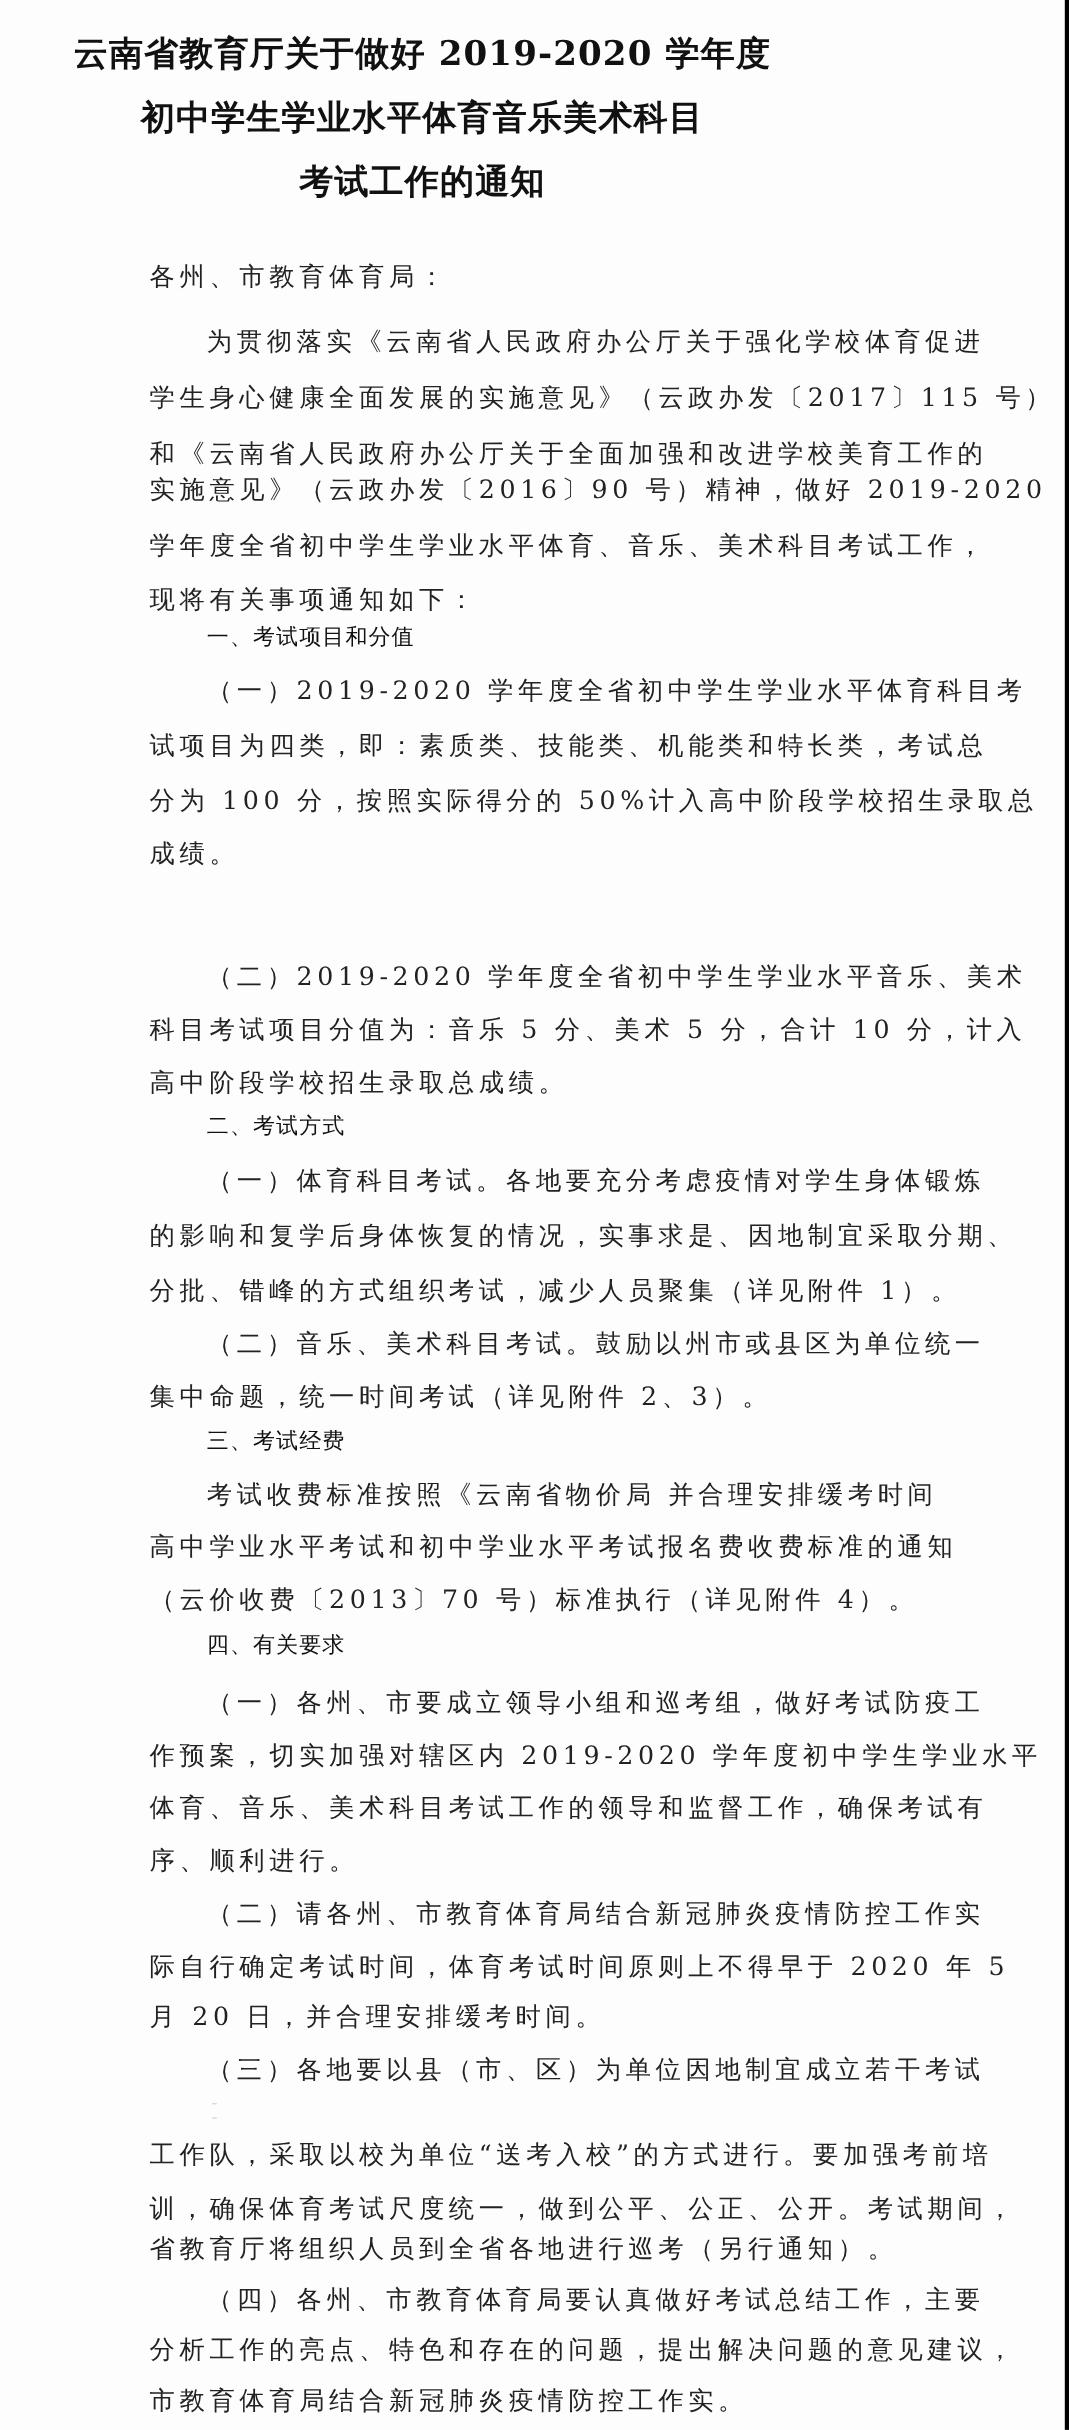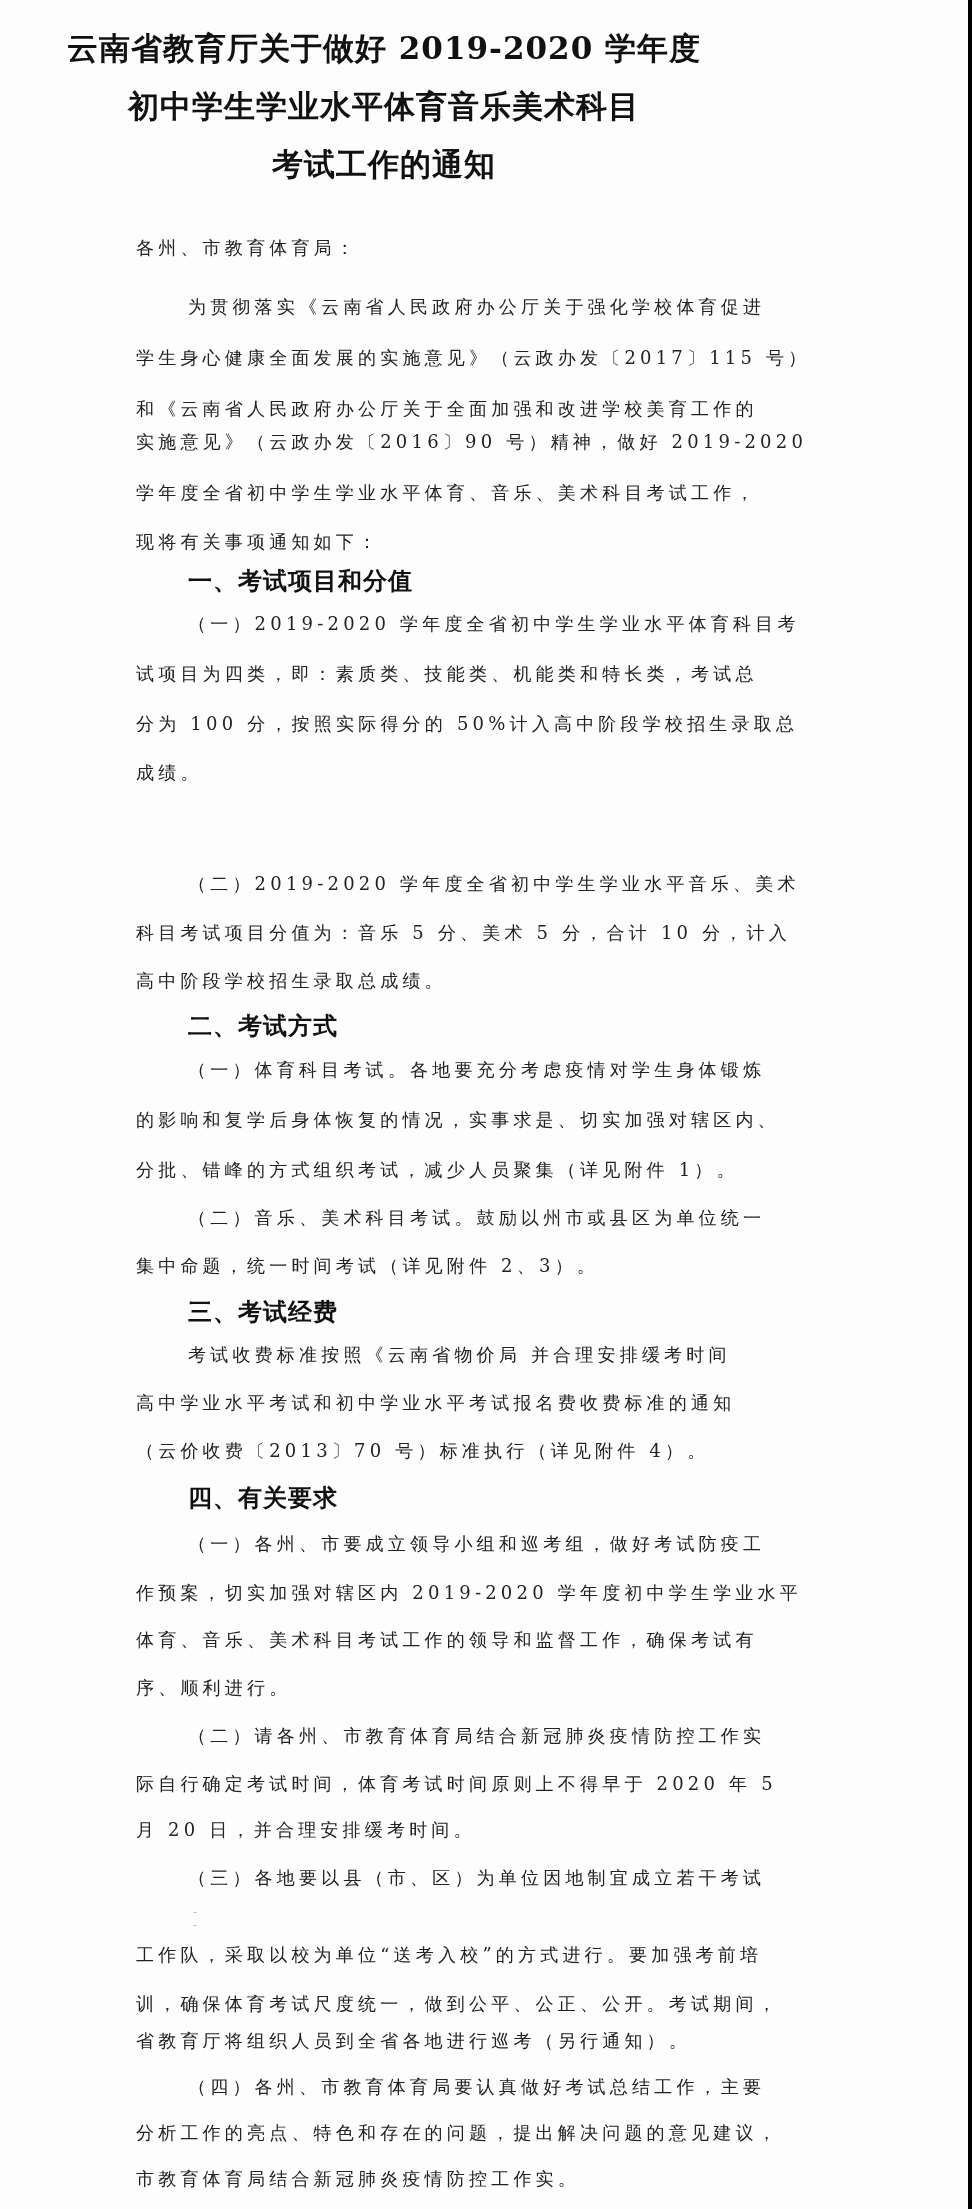--- a/index.html
+++ b/index.html
@@ -1,22 +1,22 @@
 <!DOCTYPE html>
 <html><head>
 <meta charset="utf-8">
 <style>
   html, body { margin: 0; padding: 0; background: #ffffff; }
   body { width: 972px; height: 2209px; position: relative; overflow: hidden; }
   .page { position: absolute; left: 0; top: 0; width: 968px; height: 2209px; background: #fdfdfd; }
   .edge { position: absolute; left: 968px; top: 0; width: 4px; height: 2209px; background: #000; }
   .title { position: absolute; left: 0; width: 768px; text-align: center; font-family: "DejaVu Serif", serif; font-weight: bold; font-size: 31px; color: #111; letter-spacing: 1px; }
-  .line { position: absolute; left: 136px; font-family: "DejaVu Serif", serif; font-size: 18px; color: #222; white-space: nowrap; letter-spacing: 4.2px; }
+  .line { position: absolute; left: 136px; font-family: "DejaVu Serif", serif; font-size: 23px; color: #222; white-space: nowrap; letter-spacing: 4.2px; }
   .ind { left: 188px; }
-  .heading { position: absolute; left: 188px; font-family: "DejaVu Sans", sans-serif; font-weight: bold; font-size: 24px; color: #111; letter-spacing: 1px; }
+  .heading { position: absolute; left: 188px; font-family: "DejaVu Sans", sans-serif; font-weight: normal; font-size: 20px; color: #111; letter-spacing: 1px; }
   .mark { position: absolute; left: 193px; top: 1912px; width: 4px; height: 12px; border-top: 1px solid #ccc; border-bottom: 1px solid #ccc; }
 </style>
 </head>
 <body>
 
 <div class="page">
   <div class="title" style="top:28px">云南省教育厅关于做好 2019-2020 学年度</div>
   <div class="title" style="top:86px">初中学生学业水平体育音乐美术科目</div>
   <div class="title" style="top:144px">考试工作的通知</div>
 
@@ -35,21 +35,21 @@
   <div class="line" style="top:662px">试项目为四类，即：素质类、技能类、机能类和特长类，考试总</div>
   <div class="line" style="top:712px">分为 100 分，按照实际得分的 50%计入高中阶段学校招生录取总</div>
   <div class="line" style="top:761px">成绩。</div>
 
   <div class="line ind" style="top:872px">（二）2019-2020 学年度全省初中学生学业水平音乐、美术</div>
   <div class="line" style="top:921px">科目考试项目分值为：音乐 5 分、美术 5 分，合计 10 分，计入</div>
   <div class="line" style="top:969px">高中阶段学校招生录取总成绩。</div>
 
   <div class="heading" style="top:1010px">二、考试方式</div>
   <div class="line ind" style="top:1058px">（一）体育科目考试。各地要充分考虑疫情对学生身体锻炼</div>
-  <div class="line" style="top:1108px">的影响和复学后身体恢复的情况，实事求是、切实加强对辖区内、</div>
+  <div class="line" style="top:1108px">的影响和复学后身体恢复的情况，实事求是、因地制宜采取分期、</div>
   <div class="line" style="top:1158px">分批、错峰的方式组织考试，减少人员聚集（详见附件 1）。</div>
 
   <div class="line ind" style="top:1206px">（二）音乐、美术科目考试。鼓励以州市或县区为单位统一</div>
   <div class="line" style="top:1254px">集中命题，统一时间考试（详见附件 2、3）。</div>
 
   <div class="heading" style="top:1296px">三、考试经费</div>
   <div class="line ind" style="top:1343px">考试收费标准按照《云南省物价局 并合理安排缓考时间</div>
   <div class="line" style="top:1391px">高中学业水平考试和初中学业水平考试报名费收费标准的通知</div>
   <div class="line" style="top:1439px">（云价收费〔2013〕70 号）标准执行（详见附件 4）。</div>
 

